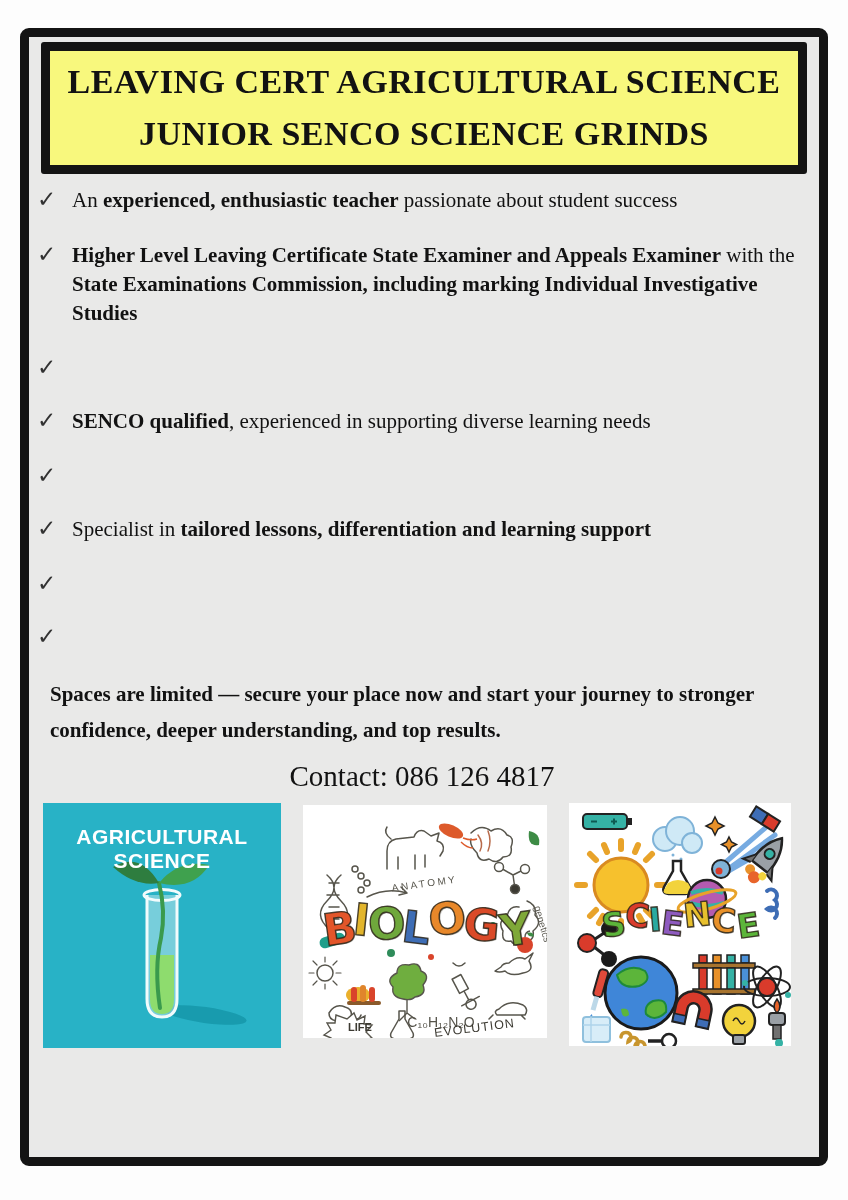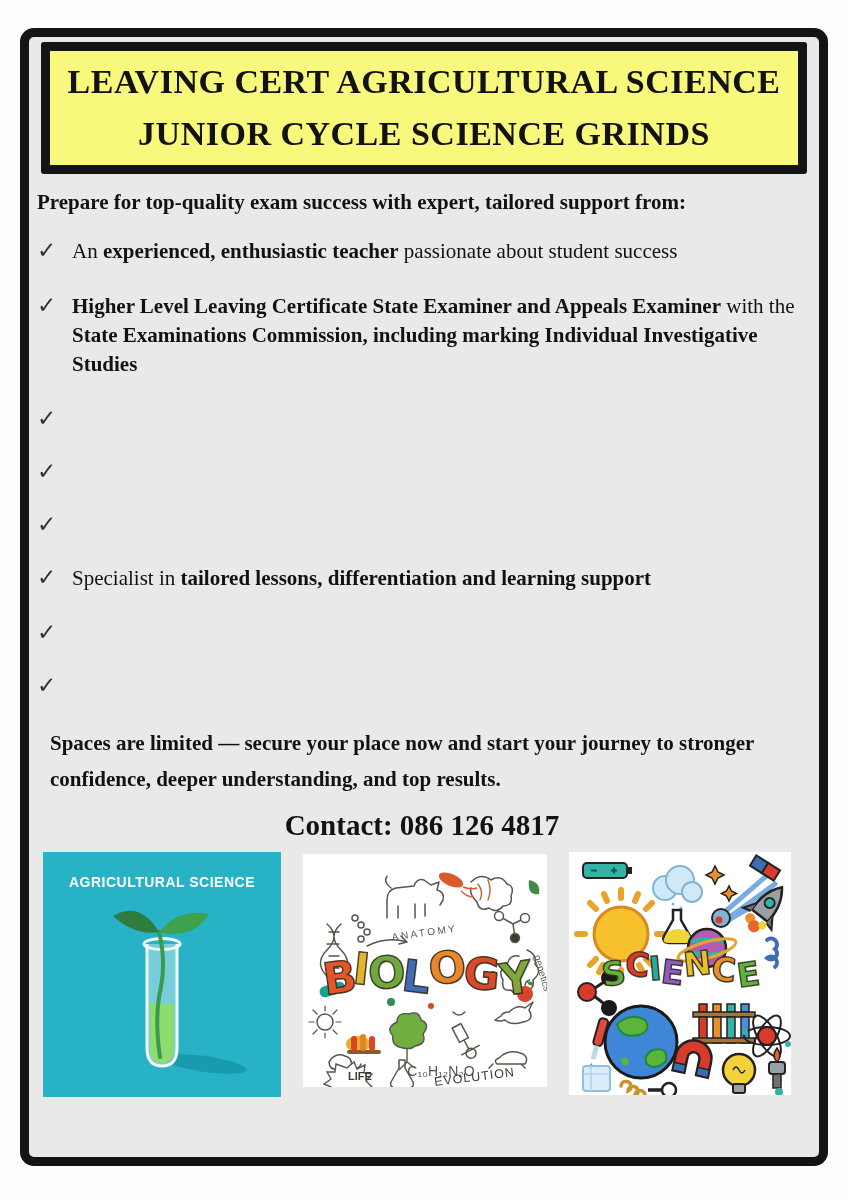--- a/index.html
+++ b/index.html
@@ -3,73 +3,73 @@
 <meta charset="utf-8">
 <style>
   :root{
     --page-bg:#fdfdfd; --panel-bg:#e9e9e8; --frame-border:#141414;
     --title-bg:#f8f87d; --text:#121212; --agri-bg:#28b2c6;
   }
   *{box-sizing:border-box;}
   html,body{margin:0;padding:0;width:848px;height:1200px;overflow:hidden;}
   body{background:var(--page-bg);font-family:"Liberation Serif",serif;color:var(--text);position:relative;}
   .flyer{position:absolute;left:20px;top:28px;width:808px;height:1138px;
-    border:9px solid var(--frame-border);border-radius:14px;background:var(--panel-bg);}
+    border:9px solid var(--frame-border);border-radius:9px;background:var(--panel-bg);}
   .title-box{margin:5px 12px 0 12px;border:9px solid var(--frame-border);border-radius:3px;
     background:var(--title-bg);text-align:center;padding:5px 4px;}
   .title-line{font-weight:bold;font-size:34px;line-height:52px;letter-spacing:.5px;white-space:nowrap;}
   .content{padding:12px 12px 0 8px;}
   .intro{font-weight:bold;font-size:21px;margin:4px 0 22px 0;}
   .bullet{display:flex;gap:9px;margin-bottom:26px;font-size:21px;line-height:29px;}
   .bullet .check{flex:0 0 26px;font-family:"DejaVu Sans",sans-serif;font-size:23px;line-height:27px;
     font-weight:700;color:#323232;}
   .b{font-weight:bold;}
   .closing{font-weight:bold;font-size:21px;line-height:36px;margin:2px 2px 8px 13px;}
-  .contact{text-align:center;font-weight:bold;font-size:29px;margin:12px 0 10px 0;}
+  .contact{text-align:center;font-weight:normal;font-size:29px;margin:12px 0 10px 0;}
   .gallery{display:flex;justify-content:space-between;align-items:flex-start;padding:0 28px 0 14px;}
   .card{position:relative;overflow:hidden;}
   .card svg{display:block;width:100%;height:100%;}
   .card-agri{width:238px;height:245px;}
   .card-bio{width:244px;height:233px;margin-top:2px;background:#fff;}
   .card-sci{width:222px;height:243px;background:#fff;}
   .agri-caption{position:absolute;top:22px;left:0;right:0;text-align:center;color:#fff;
-    font-family:"Liberation Sans",sans-serif;font-weight:bold;font-size:14px;letter-spacing:.5px;}
+    font-family:"Liberation Sans",sans-serif;font-weight:bold;font-size:21px;letter-spacing:.5px;}
   .doodle-word{position:absolute;left:0;right:0;text-align:center;
     font-family:"DejaVu Sans",sans-serif;font-weight:bold;}
   .bio-word{top:92px;font-size:44px;letter-spacing:-2px;}
   .sci-word{top:96px;font-size:33px;letter-spacing:0px;}
   .doodle-word span{display:inline-block;-webkit-text-stroke:1.4px rgba(45,38,25,.85);
     text-shadow:1px 1px 0 rgba(45,38,25,.25);}
 </style>
 </head>
 <body>
 
 <div class="flyer">
 
   <div class="title-box">
     <div class="title-line">LEAVING CERT AGRICULTURAL SCIENCE</div>
-    <div class="title-line">JUNIOR CYCLE SCIENCE GRINDS</div>
+    <div class="title-line">JUNIOR SENCO SCIENCE GRINDS</div>
   </div>
 
   <div class="content">
-    <div class="intro">Prepare for top-quality exam success with expert, tailored support from:</div>
     <div>
         <div class="bullet">
           <span class="check">✓</span>
           <span><span>An </span><span class="b">experienced, enthusiastic teacher</span><span> passionate about student success</span></span>
         </div>
         <div class="bullet">
           <span class="check">✓</span>
           <span><span class="b">Higher Level Leaving Certificate State Examiner and Appeals Examiner</span><span> with the </span><span class="b">State Examinations Commission, including marking Individual Investigative Studies</span></span>
         </div>
         <div class="bullet">
           <span class="check">✓</span>
         </div>
         <div class="bullet">
           <span class="check">✓</span>
+          <span><span class="b">SENCO qualified</span><span>, experienced in supporting diverse learning needs</span></span>
         </div>
         <div class="bullet">
           <span class="check">✓</span>
         </div>
         <div class="bullet">
           <span class="check">✓</span>
           <span><span>Specialist in </span><span class="b">tailored lessons, differentiation and learning support</span></span>
         </div>
         <div class="bullet">
           <span class="check">✓</span>

